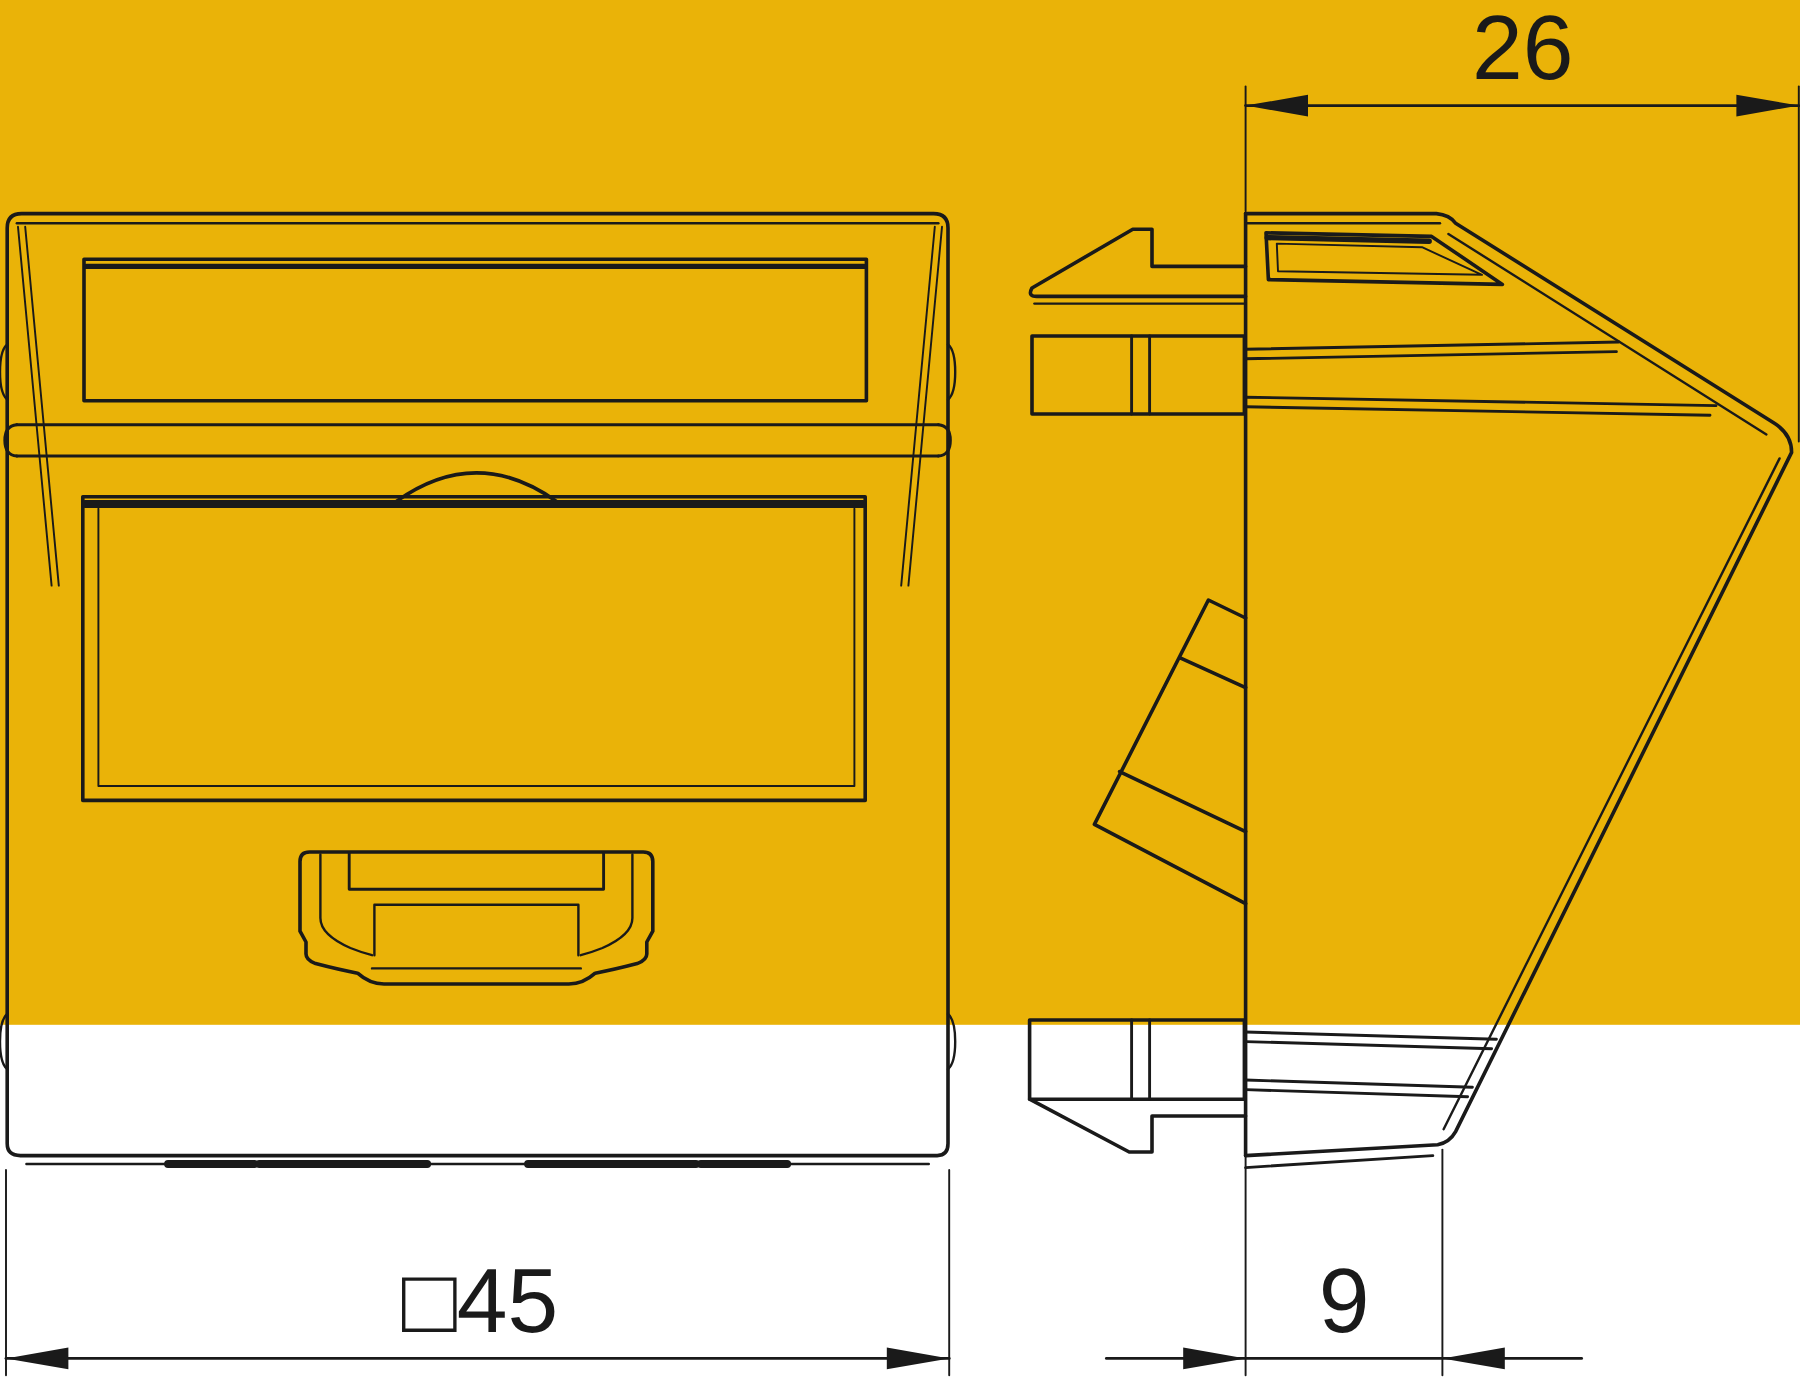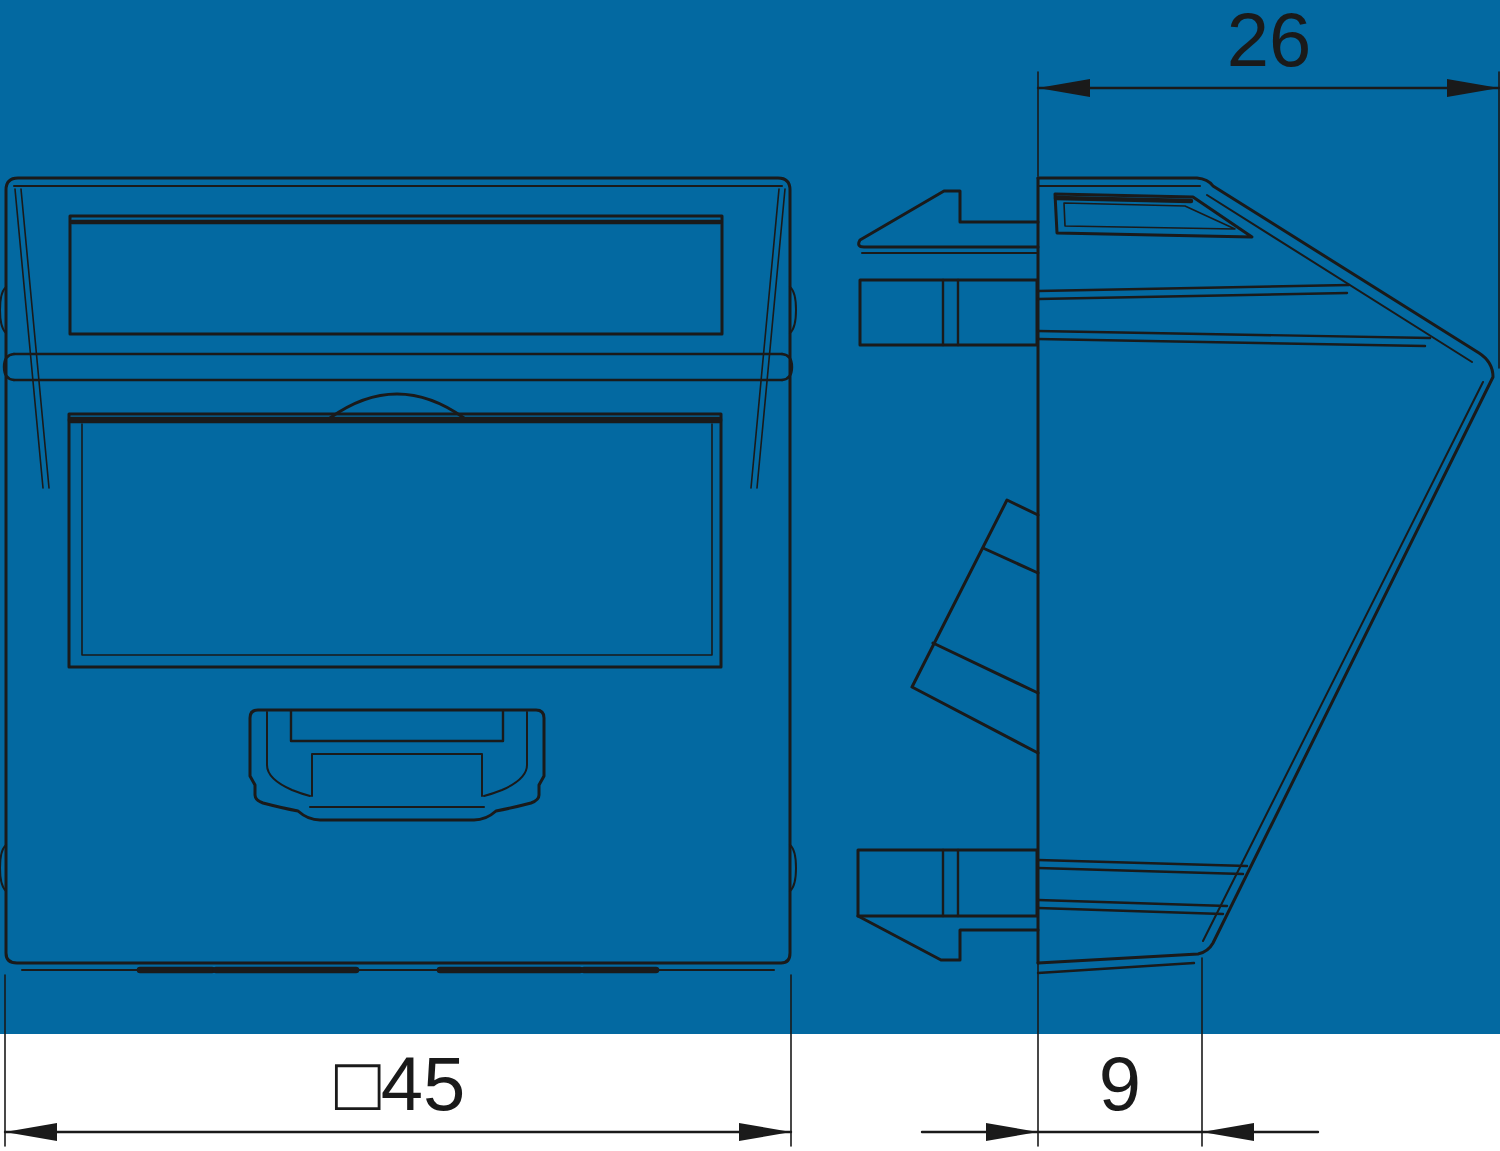--- a/index.html
+++ b/index.html
@@ -7,22 +7,22 @@
     padding:0;
     background:#ffffff;
     width:1500px;
     height:1151px;
     overflow:hidden;
     font-family:"Liberation Sans", sans-serif;
   }
   .canvas{
     position:relative;
     width:1500px;
-    height:1034px;
-    background:#0369a1;
+    height:854px;
+    background:#eab308;
   }
   svg{display:block}
   .ln{fill:none;stroke:#1a1a1a;stroke-linecap:round;stroke-linejoin:round}
   .w3{stroke-width:3}
   .w25{stroke-width:2.4}
   .w2{stroke-width:2}
   .w16{stroke-width:1.6}
   .w4{stroke-width:4.5}
   .w6{stroke-width:6.5}
   .arrow{fill:#1a1a1a;stroke:none}

